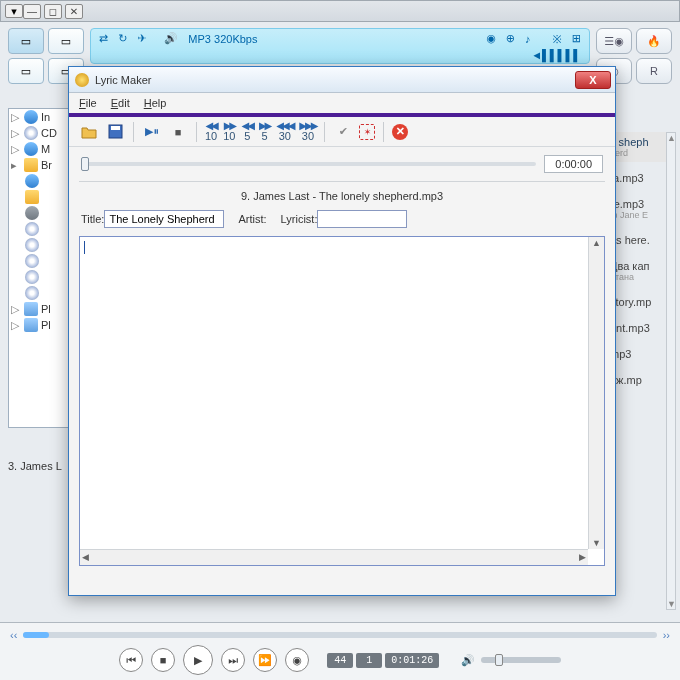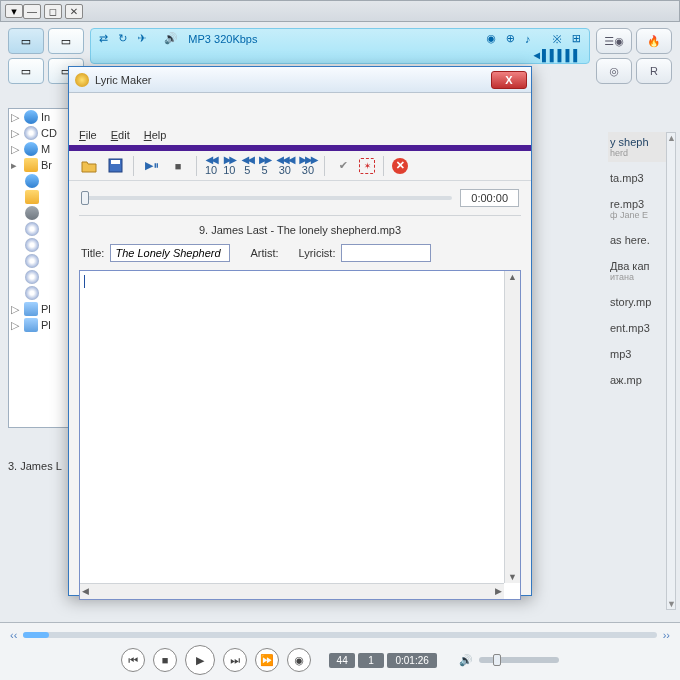--- a/index.html
+++ b/index.html
@@ -42,51 +42,51 @@
 
 
 .player { position:absolute; left:0; right:0; bottom:0; height:58px; border-top:1px solid #b0b8c0; background:#f2f4f6; }
 .prog-row { display:flex; align-items:center; gap:6px; padding:6px 10px 2px; }
 .prog-row .pb { flex:1; height:6px; background:#d0d8e0; border-radius:3px; position:relative; }
 .prog-row .pb .fill { position:absolute; left:0; top:0; bottom:0; width:4%; background:#6bb8ff; border-radius:3px; }
 .controls { display:flex; align-items:center; justify-content:center; gap:8px; padding:2px 10px; }
 .cbtn { width:24px; height:24px; border:1.5px solid #888; border-radius:50%; background:#fff; display:flex; align-items:center; justify-content:center; color:#444; }
 .cbtn.big { width:30px; height:30px; }
 .display { display:flex; gap:3px; margin-left:10px; }
-.display .cell { background:#707880; color:#fff; padding:2px 6px; border-radius:2px; font-size:10px; min-width:26px; text-align:center; }
+.display .cell { background:#707880; color:#fff; padding:2px 6px; border-radius:2px; font-size:10px; min-width:26px; text-align:center;font-family:Liberation Mono, monospace; }
 .vol { display:flex; align-items:center; gap:6px; margin-left:14px; }
 .vol .bar { width:80px; height:6px; background:#c0c8d0; border-radius:3px; position:relative; }
 .vol .bar .th { position:absolute; left:18%; top:-3px; width:8px; height:12px; background:#e8eef4; border:1px solid #888; border-radius:2px; }
 
 
-.dialog { position:absolute; left:68px; top:66px; width:464px; height:530px; background:#f4f4f4; border:1px solid #3478c0; box-shadow:0 4px 16px rgba(0,0,0,0.35); }
+.dialog { position:absolute; left:68px; top:66px; width:548px; height:530px; background:#f4f4f4; border:1px solid #3478c0; box-shadow:0 4px 16px rgba(0,0,0,0.35); }
 .dlg-title { height:26px; background:linear-gradient(#f8fbff,#dce8f4); display:flex; align-items:center; padding:0 4px 0 6px; border-bottom:1px solid #b8c4d0; }
 .dlg-title .pin { width:14px; height:14px; background:radial-gradient(#ffe070,#d09010); border-radius:50%; margin-right:6px; }
 .dlg-title .t { flex:1; color:#333; }
 .dlg-close { width:36px; height:18px; background:linear-gradient(#f08080,#c03030); border:1px solid #a02020; border-radius:3px; color:#fff; display:flex; align-items:center; justify-content:center; font-weight:bold; }
-.menubar { display:flex; gap:14px; padding:4px 10px; border-bottom:6px solid #4c1d95; color:#333;margin-top:32px; }
+.menubar { display:flex; gap:14px; padding:4px 10px; border-bottom:4px solid #4c1d95; color:#333; }
 .menubar span { cursor:default; }
 .menubar span u { text-decoration:underline; }
 .toolbar { display:flex; align-items:center; gap:6px; padding:4px 10px; border-bottom:1px solid #d4d8dc; }
 .tb { width:20px; height:20px; display:flex; align-items:center; justify-content:center; border-radius:2px; }
 .tb.open svg { width:16px; height:14px; }
 .tb.save svg { width:15px; height:15px; }
 .sep { width:1px; height:20px; background:#c8ccd0; margin:0 2px; }
 .seekbtn { display:flex; flex-direction:column; align-items:center; font-size:8px; color:#357; line-height:1; }
 .seekbtn .arr { color:#2a68b0; font-size:10px; letter-spacing:-2px; }
 .zoom { margin-left:6px; border:1px solid #9aa4ae; background:#fff; padding:2px 24px 2px 6px; border-radius:3px; color:#333; position:relative; }
 .zoom:after { content:"▾"; position:absolute; right:6px; top:2px; color:#444; }
 
 .slider-row { display:flex; align-items:center; gap:8px; padding:8px 12px 4px; }
 .slider-row .track { flex:1; height:4px; background:#d8dde2; position:relative; border-radius:2px; }
 .slider-row .track .thumb { position:absolute; left:0; top:-5px; width:8px; height:14px; background:#eef2f6; border:1px solid #8090a0; border-radius:2px; }
 .timebox { border:1px solid #b0b8c0; background:#fff; padding:2px 10px; color:#333; }
 
 .song-label { text-align:center; padding:8px 0 4px; color:#333; border-top:1px solid #d0d4d8; margin:4px 10px 0; }
-.meta-row { display:flex; align-items:center; gap:6px; padding:4px 12px 8px; }
+.meta-row { display:flex; align-items:center; gap:0; padding:4px 12px 8px; }
 .meta-row label { color:#333; }
 .meta-row input { border:1px solid #8898c0; background:#fff; padding:2px 4px; font-size:11px; }
 .lyric-box { margin:0 10px 10px; border:1px solid #7a90c8; background:#fff; height:330px; position:relative; }
 .lyric-box .cursor { position:absolute; left:4px; top:4px; width:1px; height:13px; background:#2050a0; }
 .lyric-box .vsb { position:absolute; right:0; top:0; bottom:16px; width:16px; background:#f0f0f0; border-left:1px solid #d0d4d8; }
 .lyric-box .vsb:before { content:"▲"; position:absolute; top:1px; left:3px; font-size:9px; color:#666; }
 .lyric-box .vsb:after { content:"▼"; position:absolute; bottom:1px; left:3px; font-size:9px; color:#666; }
 .lyric-box .hsb { position:absolute; left:0; right:16px; bottom:0; height:16px; background:#f0f0f0; border-top:1px solid #d0d4d8; }
 .lyric-box .hsb:before { content:"◀"; position:absolute; left:2px; top:2px; font-size:9px; color:#666; }
 .lyric-box .hsb:after { content:"▶"; position:absolute; right:2px; top:2px; font-size:9px; color:#666; }
@@ -308,21 +308,21 @@
   </div>
   <div class="slider-row">
     <div class="track">
         <div class="thumb"></div>
       </div>
     <div class="timebox">0:00:00</div>
   </div>
   <div class="song-label">9. James Last - The lonely shepherd.mp3</div>
   <div class="meta-row">
     <label>Title:</label>
-    <input style="width: 120px; font-style: italic;" value="The Lonely Shepherd">
+    <input style="width: 120px;" value="The Lonely Shepherd">
     <label style="margin-left:14px">Artist:</label>
     <label style="margin-left:14px">Lyricist:</label>
     <input style="width: 90px;" value="">
   </div>
   <div class="lyric-box">
     <div class="cursor"></div>
     <div class="vsb"></div>
     <div class="hsb"></div>
   </div>
 </div>

